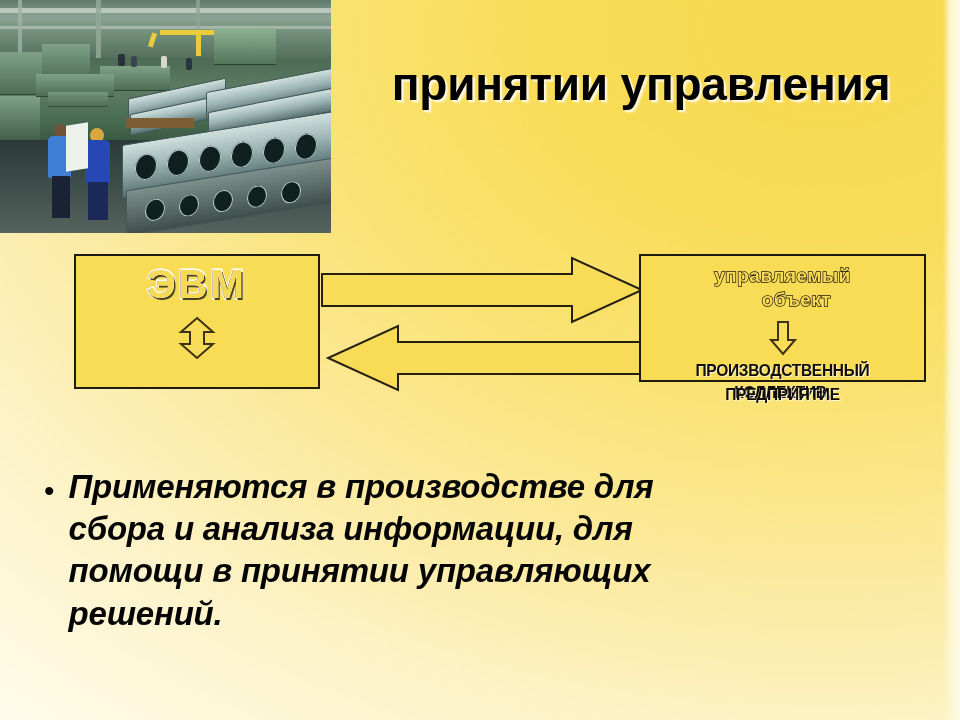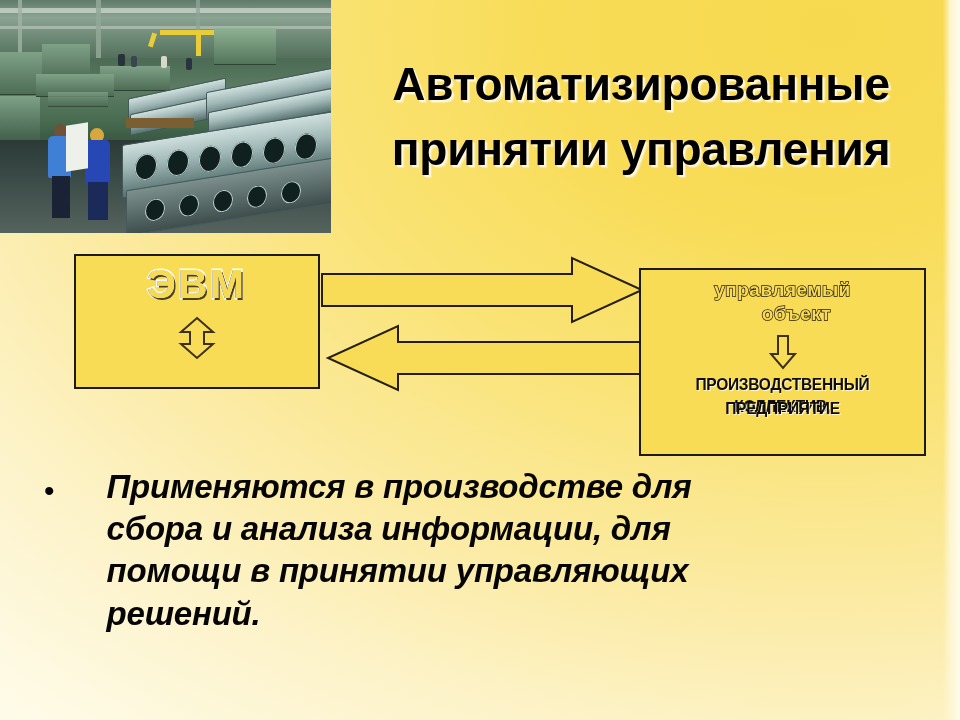--- a/index.html
+++ b/index.html
@@ -137,21 +137,21 @@
     width: 960px;
     height: 175px;
   }
   .dbox {
     position: absolute;
     background: #f9dc56;
     border: 2px solid #1d1a10;
     box-sizing: border-box;
   }
   #box-left  { left: 74px;  top: 22px; width: 246px; height: 135px; }
-  #box-right { left: 639px; top: 36px; width: 287px; height: 188px; }
+  #box-right { left: 639px; top: 22px; width: 287px; height: 128px; }
 
   
   .hollow-big {
     position: absolute;
     left: 0; right: 0;
     text-align: center;
     font-size: 40px;
     font-weight: bold;
     letter-spacing: 3px;
     color: #f6da55;
@@ -217,21 +217,20 @@
     margin: 10px 14px 0 6px;
   }
   #bullet-text {
     font-size: 33px;
     font-weight: bold;
     font-style: italic;
     line-height: 1.28;
     color: #050505;
     max-width: 610px;
     letter-spacing: -0.2px;
-    margin-left: 38px;
   }
 </style>
 </head>
 <body>
 
 <div id="slide">
 
   <div id="bg-gradient"></div>
   <div id="bg-edge-right"></div>
 
@@ -292,21 +291,20 @@
     <div class="ph-worker-legs" style="left:52px;top:176px;width:18px;height:42px;"></div>
 
     <div class="ph-worker-head" style="left:90px;top:128px;width:14px;height:15px;background:#d9a83c;"></div>
     <div class="ph-worker-body" style="left:85px;top:140px;width:25px;height:44px;background:#2747b5;"></div>
     <div class="ph-worker-legs" style="left:88px;top:182px;width:20px;height:38px;background:#1c2a5a;"></div>
 
     <div class="ph-paper" style="left:66px;top:124px;width:22px;height:46px;"></div>
   </div>
 
   <div id="title">
-    <span class="tl">Автоматизированные</span>
     <span class="tl">принятии управления</span>
   </div>
 
   <div id="diagram">
 
     <svg class="svgbox" style="left:320px;top:22px;" width="330" height="150" viewBox="0 0 330 150">
       <polygon points="2,20 252,20 252,4 322,36 252,68 252,52 2,52" fill="#f8dc57" stroke="#241f10" stroke-width="2"></polygon>
     </svg>
     <svg class="svgbox" style="left:320px;top:92px;" width="330" height="90" viewBox="0 0 330 90">
       <polygon points="328,18 78,18 78,2 8,34 78,66 78,50 328,50" fill="#f8dc57" stroke="#241f10" stroke-width="2"></polygon>

